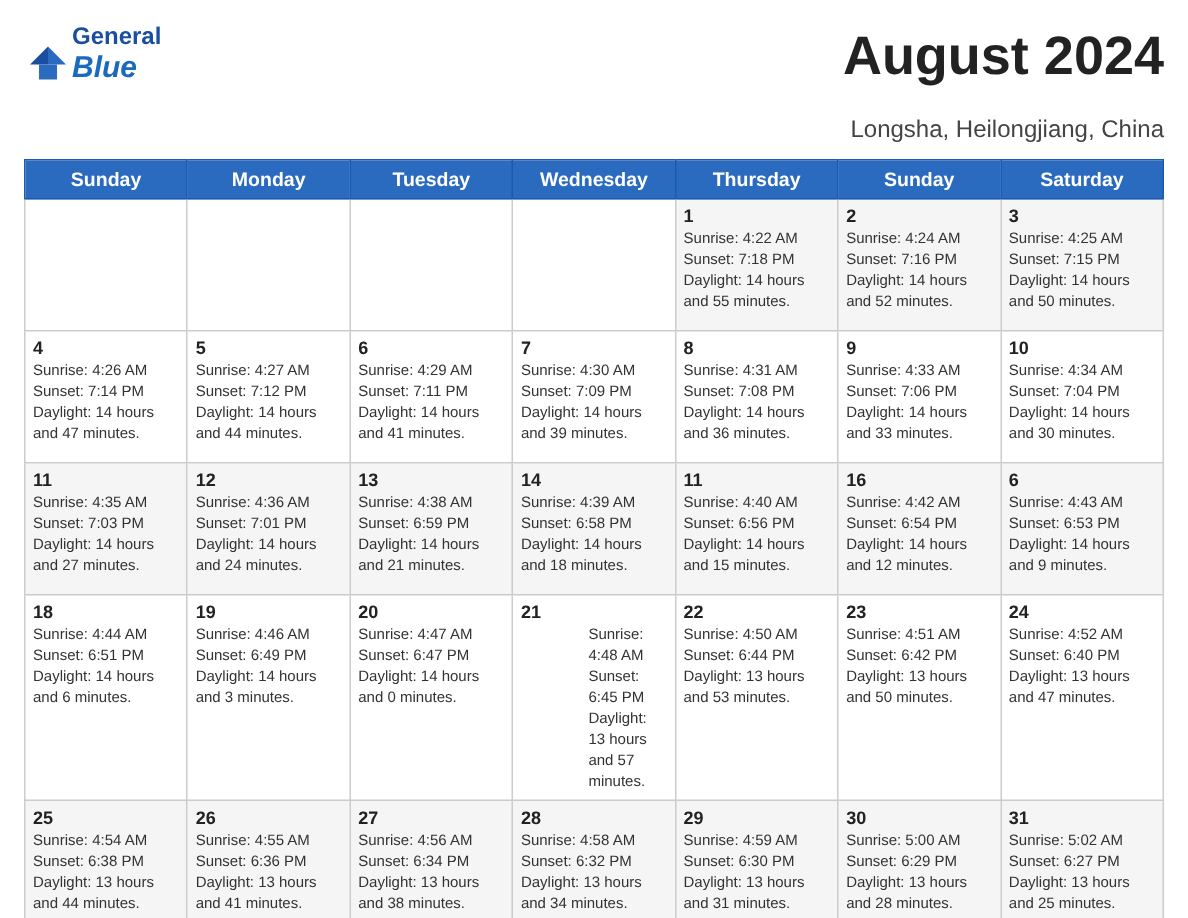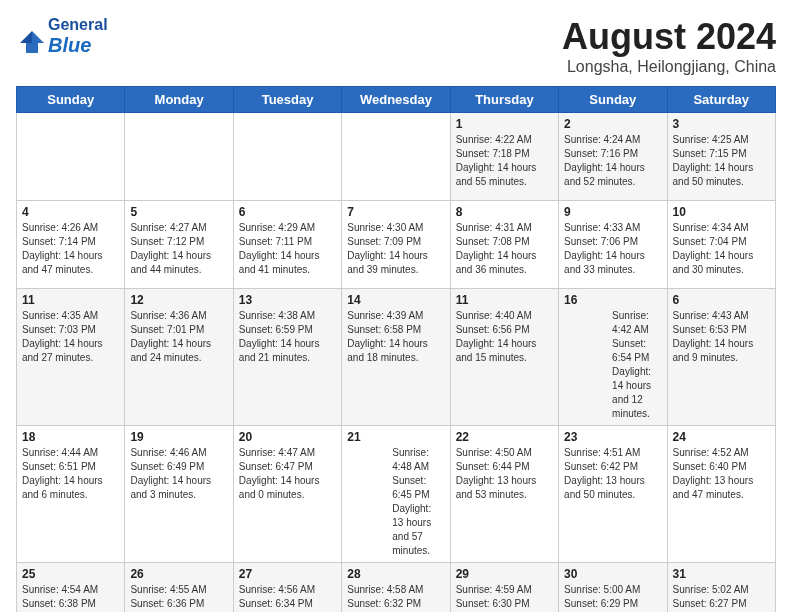--- a/index.html
+++ b/index.html
@@ -38,20 +38,21 @@
     }
     .month-title {
       font-size: 36px;
       font-weight: bold;
       color: #222;
     }
     .location-title {
       font-size: 16px;
       color: #444;
       font-weight: normal;
+      margin-top: 20px;
     }
     table {
       width: 100%;
       border-collapse: collapse;
       table-layout: fixed;
     }
     thead tr th {
       background-color: #2a6abf;
       color: #fff;
       text-align: center;
@@ -232,21 +233,21 @@
         </td>
         <td>
           <div class="day-num">11</div>
           <div class="day-info" style="white-space: pre-line;">Sunrise: 4:40 AM
 Sunset: 6:56 PM
 Daylight: 14 hours
 and 15 minutes.</div>
         </td>
         <td>
           <div class="day-num">16</div>
-          <div class="day-info" style="white-space: pre-line; margin-left: 48px;">Sunrise: 4:42 AM
+          <div class="day-info" style="white-space: pre-line;">Sunrise: 4:42 AM
 Sunset: 6:54 PM
 Daylight: 14 hours
 and 12 minutes.</div>
         </td>
         <td>
           <div class="day-num">6</div>
           <div class="day-info" style="white-space: pre-line;">Sunrise: 4:43 AM
 Sunset: 6:53 PM
 Daylight: 14 hours
 and 9 minutes.</div>

